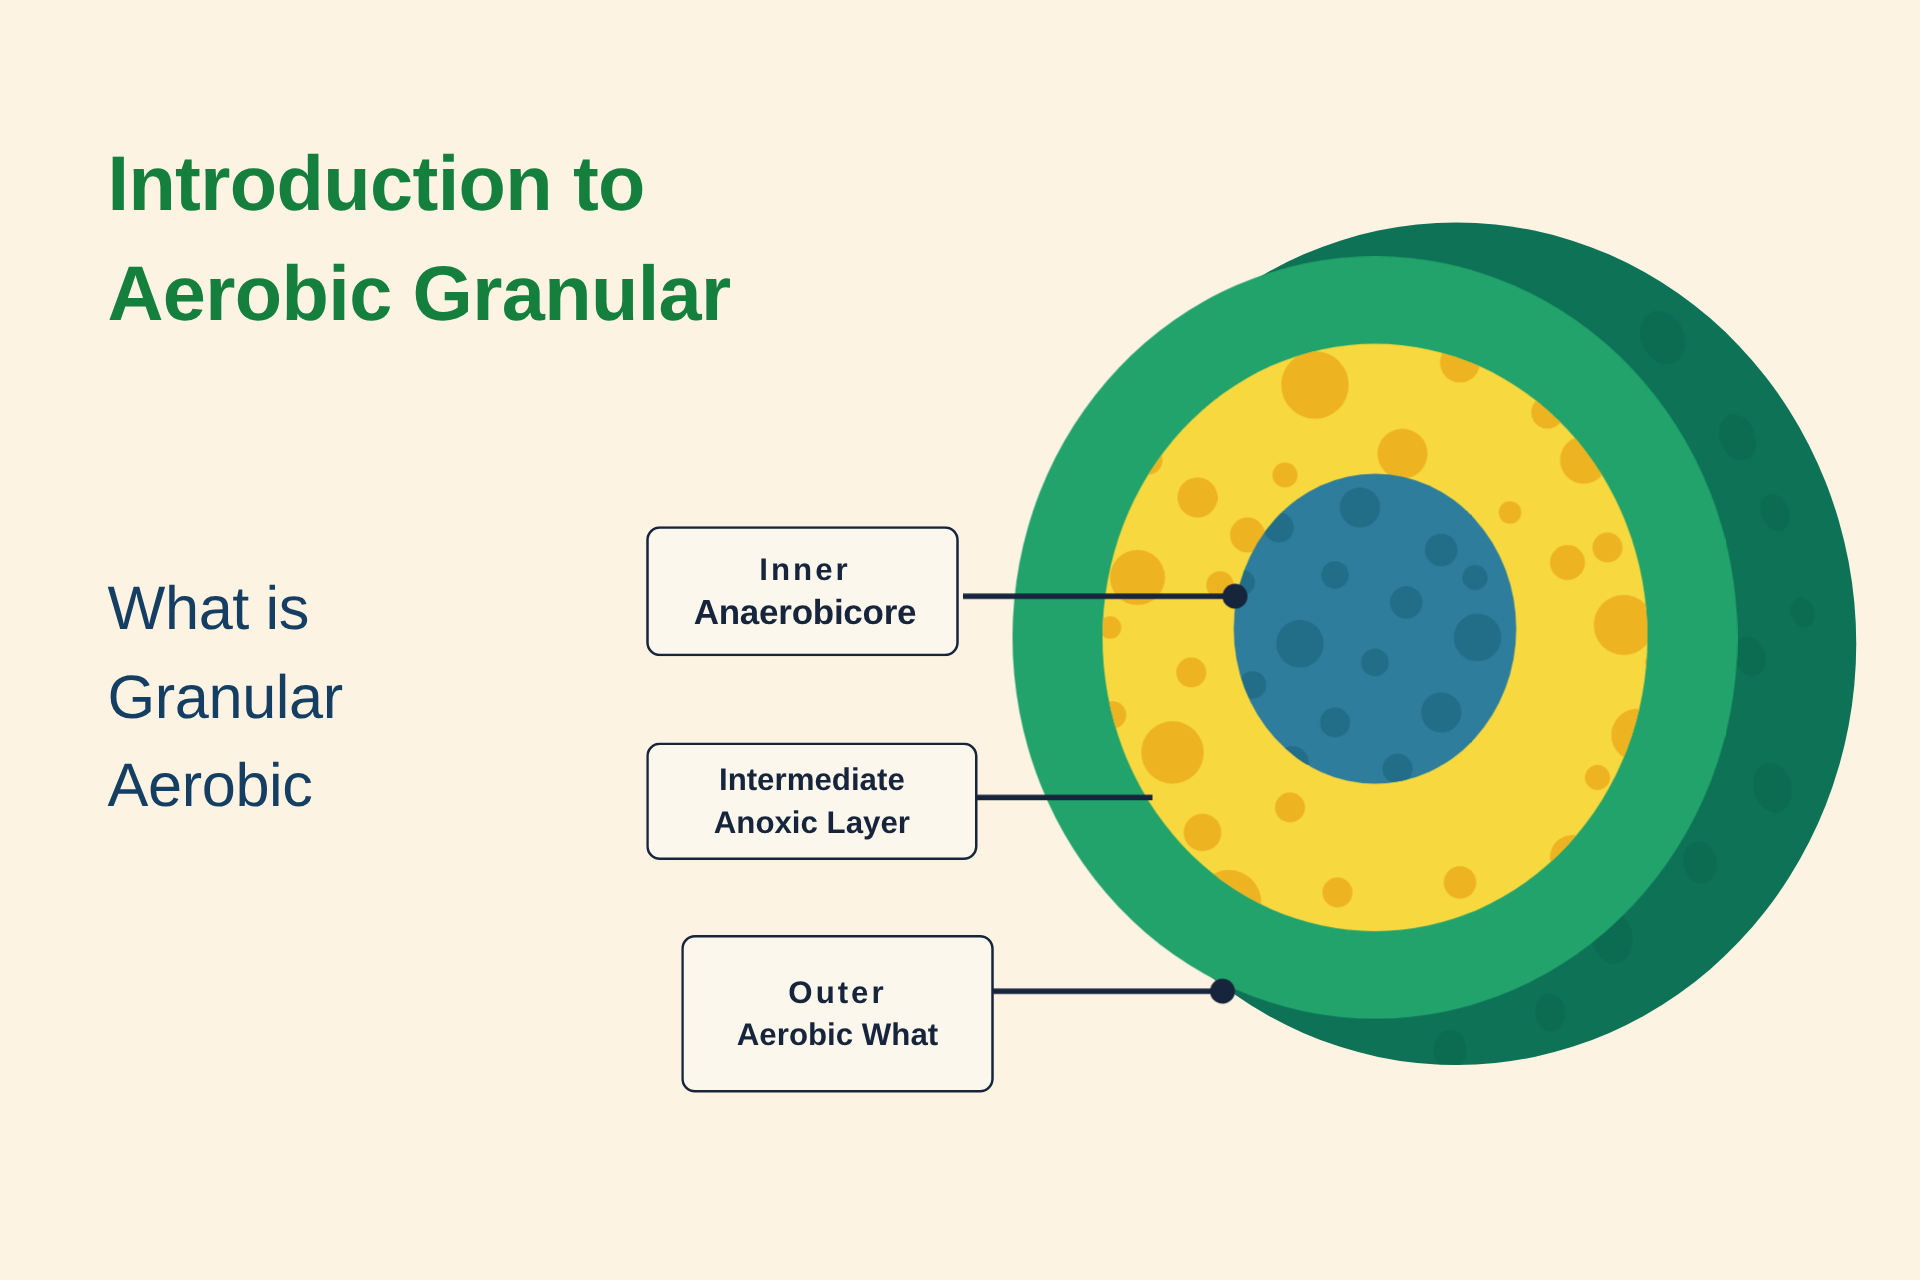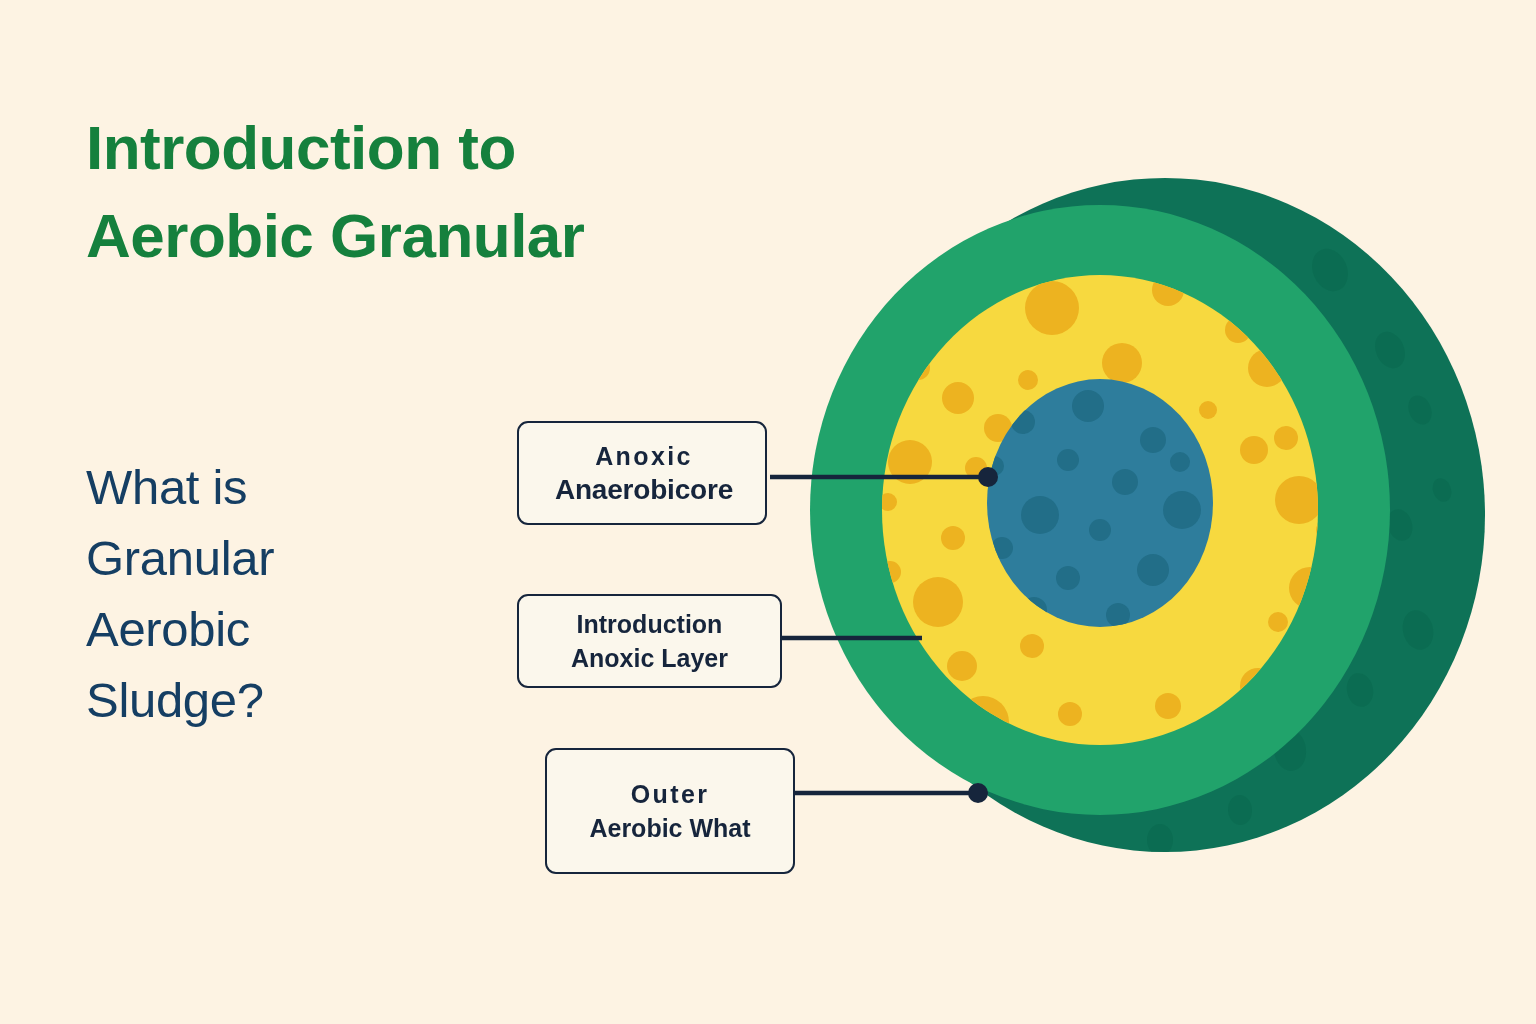--- a/index.html
+++ b/index.html
@@ -112,21 +112,20 @@
 
   <div class="title-block">
     <div class="title-line">Introduction to</div>
     <div class="title-line">Aerobic Granular</div>
   </div>
 
   <div class="subtitle-block">
     <div class="subtitle-line">What is</div>
     <div class="subtitle-line">Granular</div>
     <div class="subtitle-line">Aerobic</div>
-    <div class="subtitle-line">Sludge?</div>
   </div>
 
   <svg id="granule" viewBox="0 0 740 810">
     <defs>
       <clipPath id="clip-shell">
         <ellipse cx="395" cy="405" rx="320" ry="337"></ellipse>
       </clipPath>
       <clipPath id="clip-yellow">
         <ellipse cx="330" cy="400" rx="218" ry="235"></ellipse>
       </clipPath>
@@ -231,28 +230,28 @@
       <line x1="-3" y1="683" x2="208" y2="683"></line>
     </g>
     <g fill="#16253C">
       <circle cx="218" cy="367" r="10"></circle>
       <circle cx="208" cy="683" r="10"></circle>
     </g>
   </svg>
 
   <div class="label-box" id="label-0">
     <div class="label-stack">
-      <div class="label-line spaced">Anoxic</div>
+      <div class="label-line spaced">Inner</div>
       <div class="label-line overflow">Anaerobicore</div>
     </div>
   </div>
 
   <div class="label-box" id="label-1">
     <div class="label-stack">
-      <div class="label-line">Introduction</div>
+      <div class="label-line">Intermediate</div>
       <div class="label-line">Anoxic Layer</div>
     </div>
   </div>
 
   <div class="label-box" id="label-2">
     <div class="label-stack">
       <div class="label-line spaced">Outer</div>
       <div class="label-line">Aerobic What</div>
     </div>
   </div>

